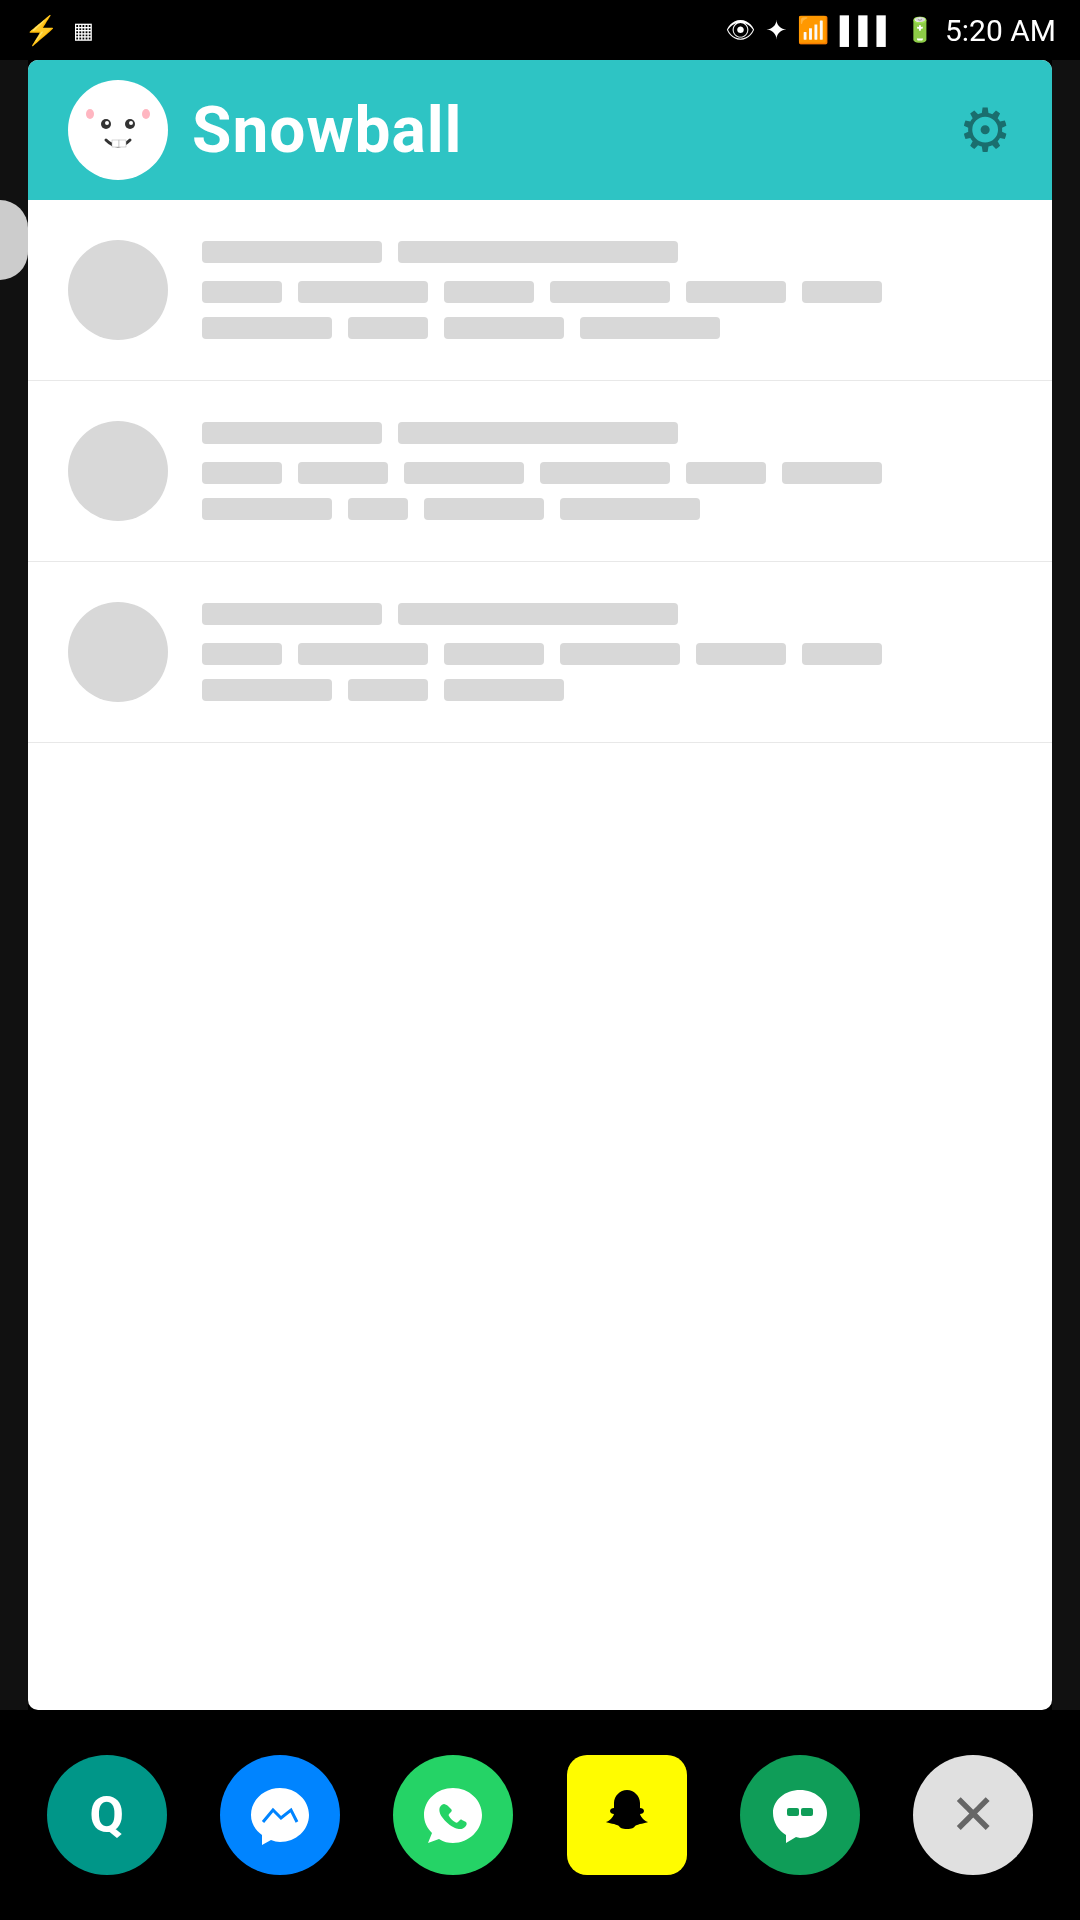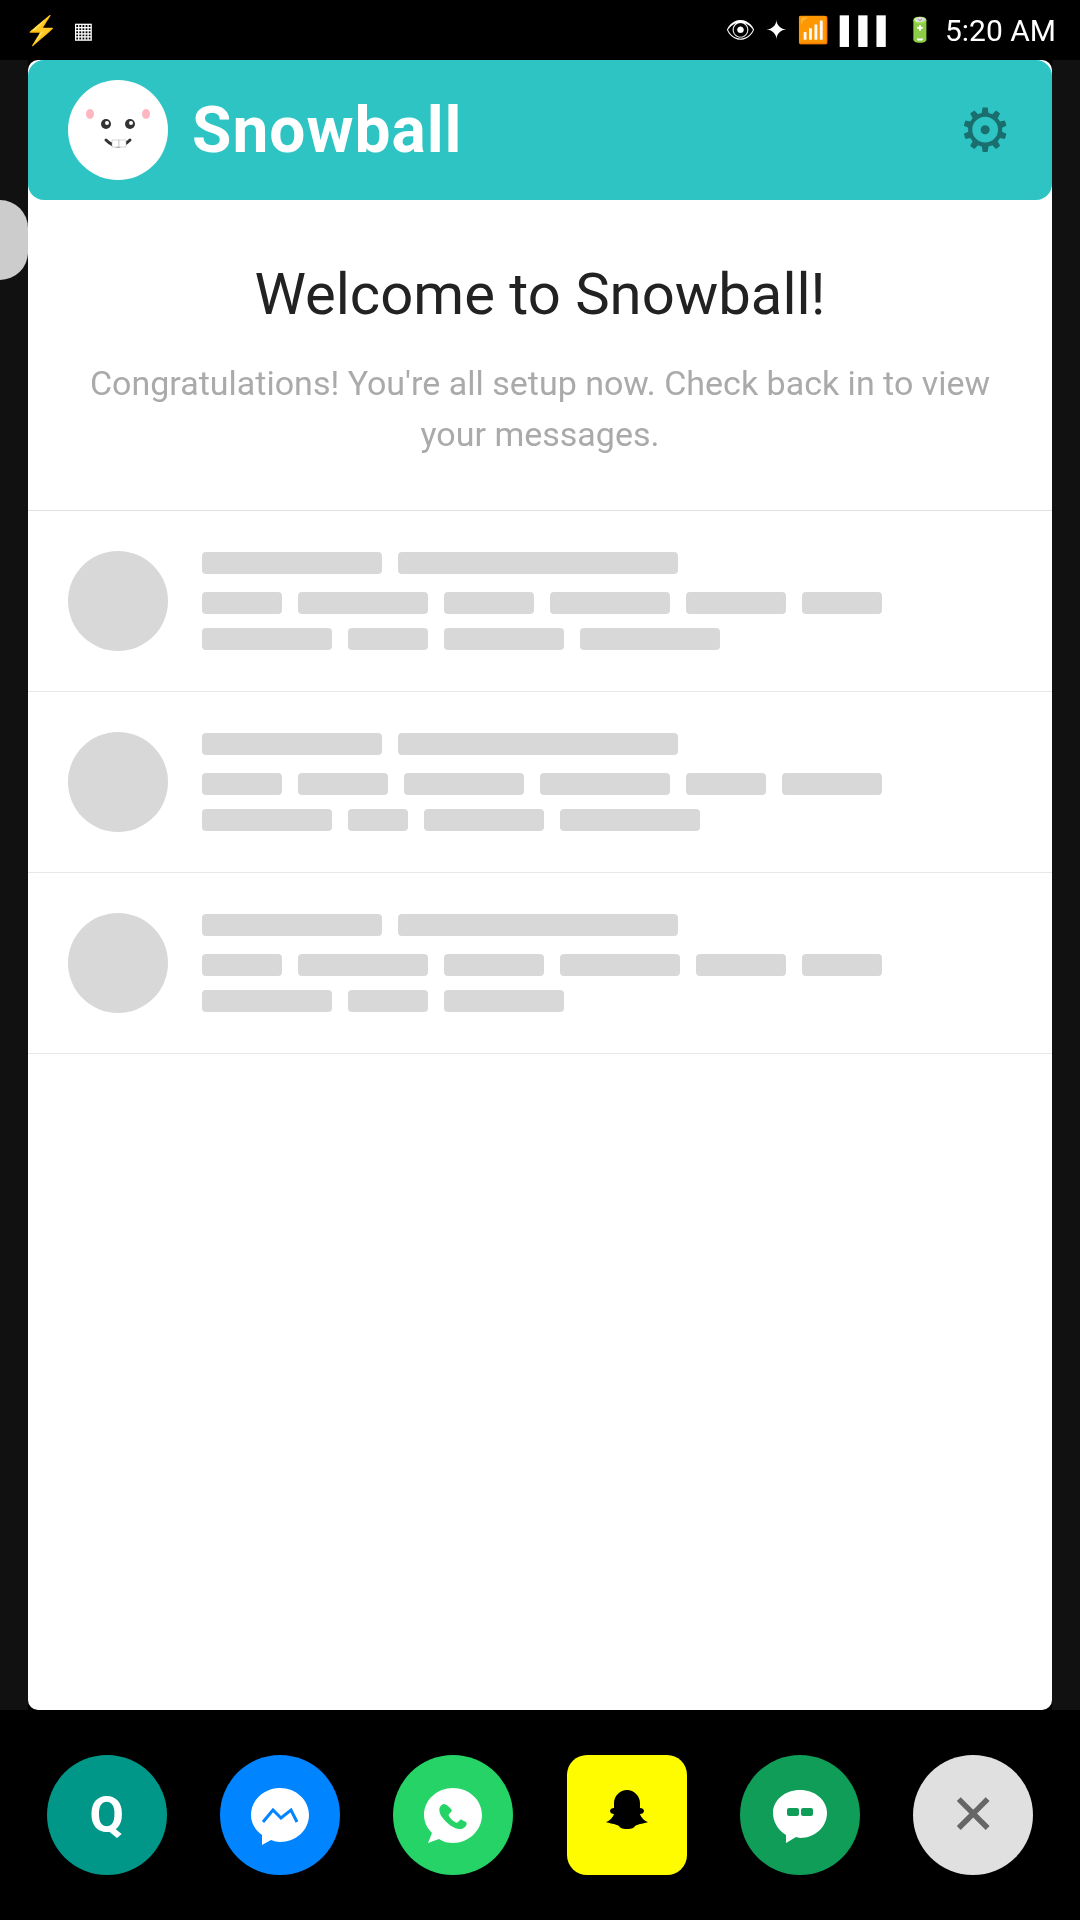--- a/index.html
+++ b/index.html
@@ -62,21 +62,20 @@
     }
 
     
     .app-header {
       background: #2EC4C4;
       height: 140px;
       display: flex;
       align-items: center;
       justify-content: space-between;
       padding: 16px 40px;
-      border-radius: 16px;
     }
 
     .header-left {
       display: flex;
       align-items: center;
       gap: 24px;
     }
 
     .app-logo {
       width: 100px;
@@ -288,24 +287,20 @@
 
           <ellipse cx="12" cy="24" rx="4" ry="5" fill="#ffb6c1"></ellipse>
           <ellipse cx="68" cy="24" rx="4" ry="5" fill="#ffb6c1"></ellipse>
         </svg>
       </div>
       <span class="app-title">Snowball</span>
     </div>
     <span class="gear-icon">⚙</span>
   </div>
 
-  <div class="welcome-section">
-    <div class="welcome-title">Welcome to Snowball!</div>
-    <div class="welcome-subtitle">Congratulations! You're all setup now. Check back in to view your messages.</div>
-  </div>
 
   <div class="message-list">
 
     <div class="skeleton-item">
       <div class="skeleton-avatar"></div>
       <div class="skeleton-content">
         <div class="skeleton-line-row">
           <div class="skeleton-line sl-short"></div>
           <div class="skeleton-line sl-medium"></div>
         </div>

